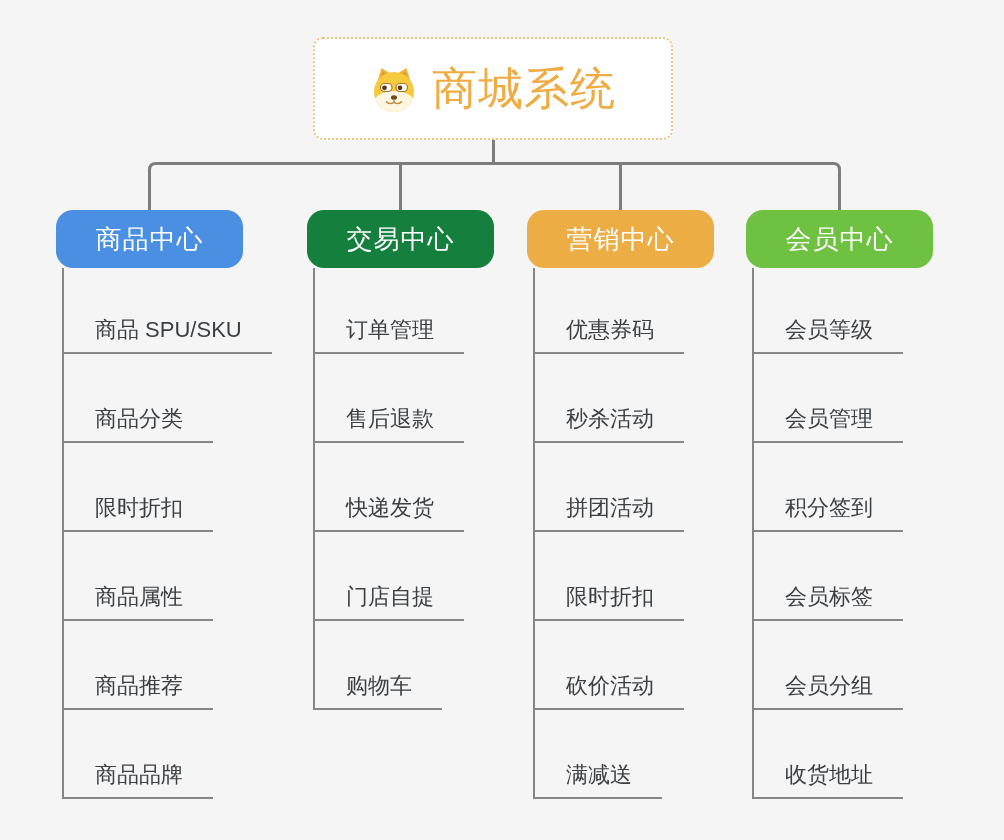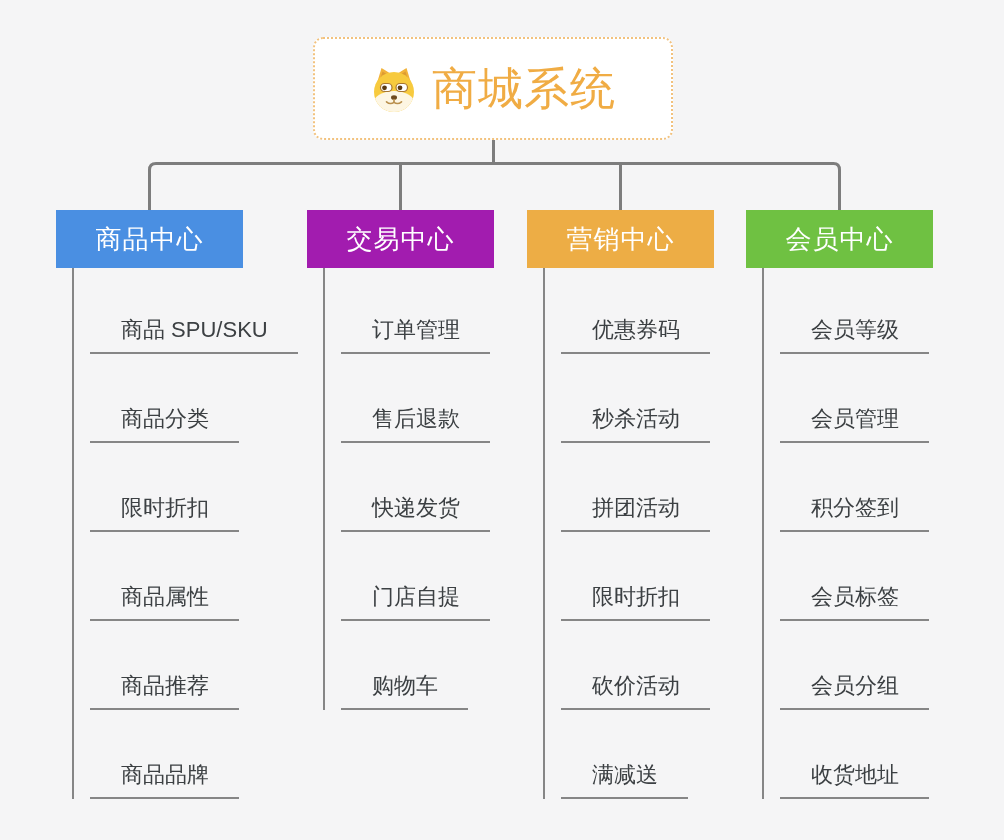--- a/index.html
+++ b/index.html
@@ -18,24 +18,24 @@
     background:var(--root-bg);border:2px dotted var(--root-border);border-radius:10px;
     display:flex;align-items:center;justify-content:center;gap:14px;
   }
   .root-title{font-size:45px;font-weight:500;color:var(--root-title);letter-spacing:1px;white-space:nowrap;}
   
   .connectors{position:absolute;left:0;top:0;width:1004px;height:220px;}
   .connectors path{stroke:var(--connector);stroke-width:3;fill:none;}
   
   .branch{position:absolute;top:210px;width:187px;}
   .center-node{
-    height:58px;border-radius:0;display:flex;align-items:center;justify-content:center;
+    height:58px;border-radius:17px;display:flex;align-items:center;justify-content:center;
     color:#fff;font-size:26px;letter-spacing:1px;white-space:nowrap;cursor:default;
   }
-  .children{margin-left:16px;border-left:2.5px solid var(--underline);padding-left:16px;}
+  .children{margin-left:6px;border-left:2.5px solid var(--underline);}
   .leaf{height:89px;display:flex;align-items:flex-end;}
   .leaf:first-child{height:86px;}
   .leaf-label{
     display:inline-block;white-space:nowrap;font-size:22px;color:var(--leaf-text);
     padding:0 30px 9px 31px;border-bottom:2px solid var(--underline);line-height:1.25;
   }
 </style>
 </head>
 <body>
 
@@ -88,21 +88,21 @@
       <div class="leaf">
           <span class="leaf-label">商品推荐</span>
         </div>
       <div class="leaf">
           <span class="leaf-label">商品品牌</span>
         </div>
     </div>
   </div>
 
   <div class="branch" style="left:307px">
-    <div class="center-node" style="background-color: #a21caf;">交易中心</div>
+    <div class="center-node" style="background-color: #15803d;">交易中心</div>
     <div class="children">
       <div class="leaf">
           <span class="leaf-label">订单管理</span>
         </div>
       <div class="leaf">
           <span class="leaf-label">售后退款</span>
         </div>
       <div class="leaf">
           <span class="leaf-label">快递发货</span>
         </div>

